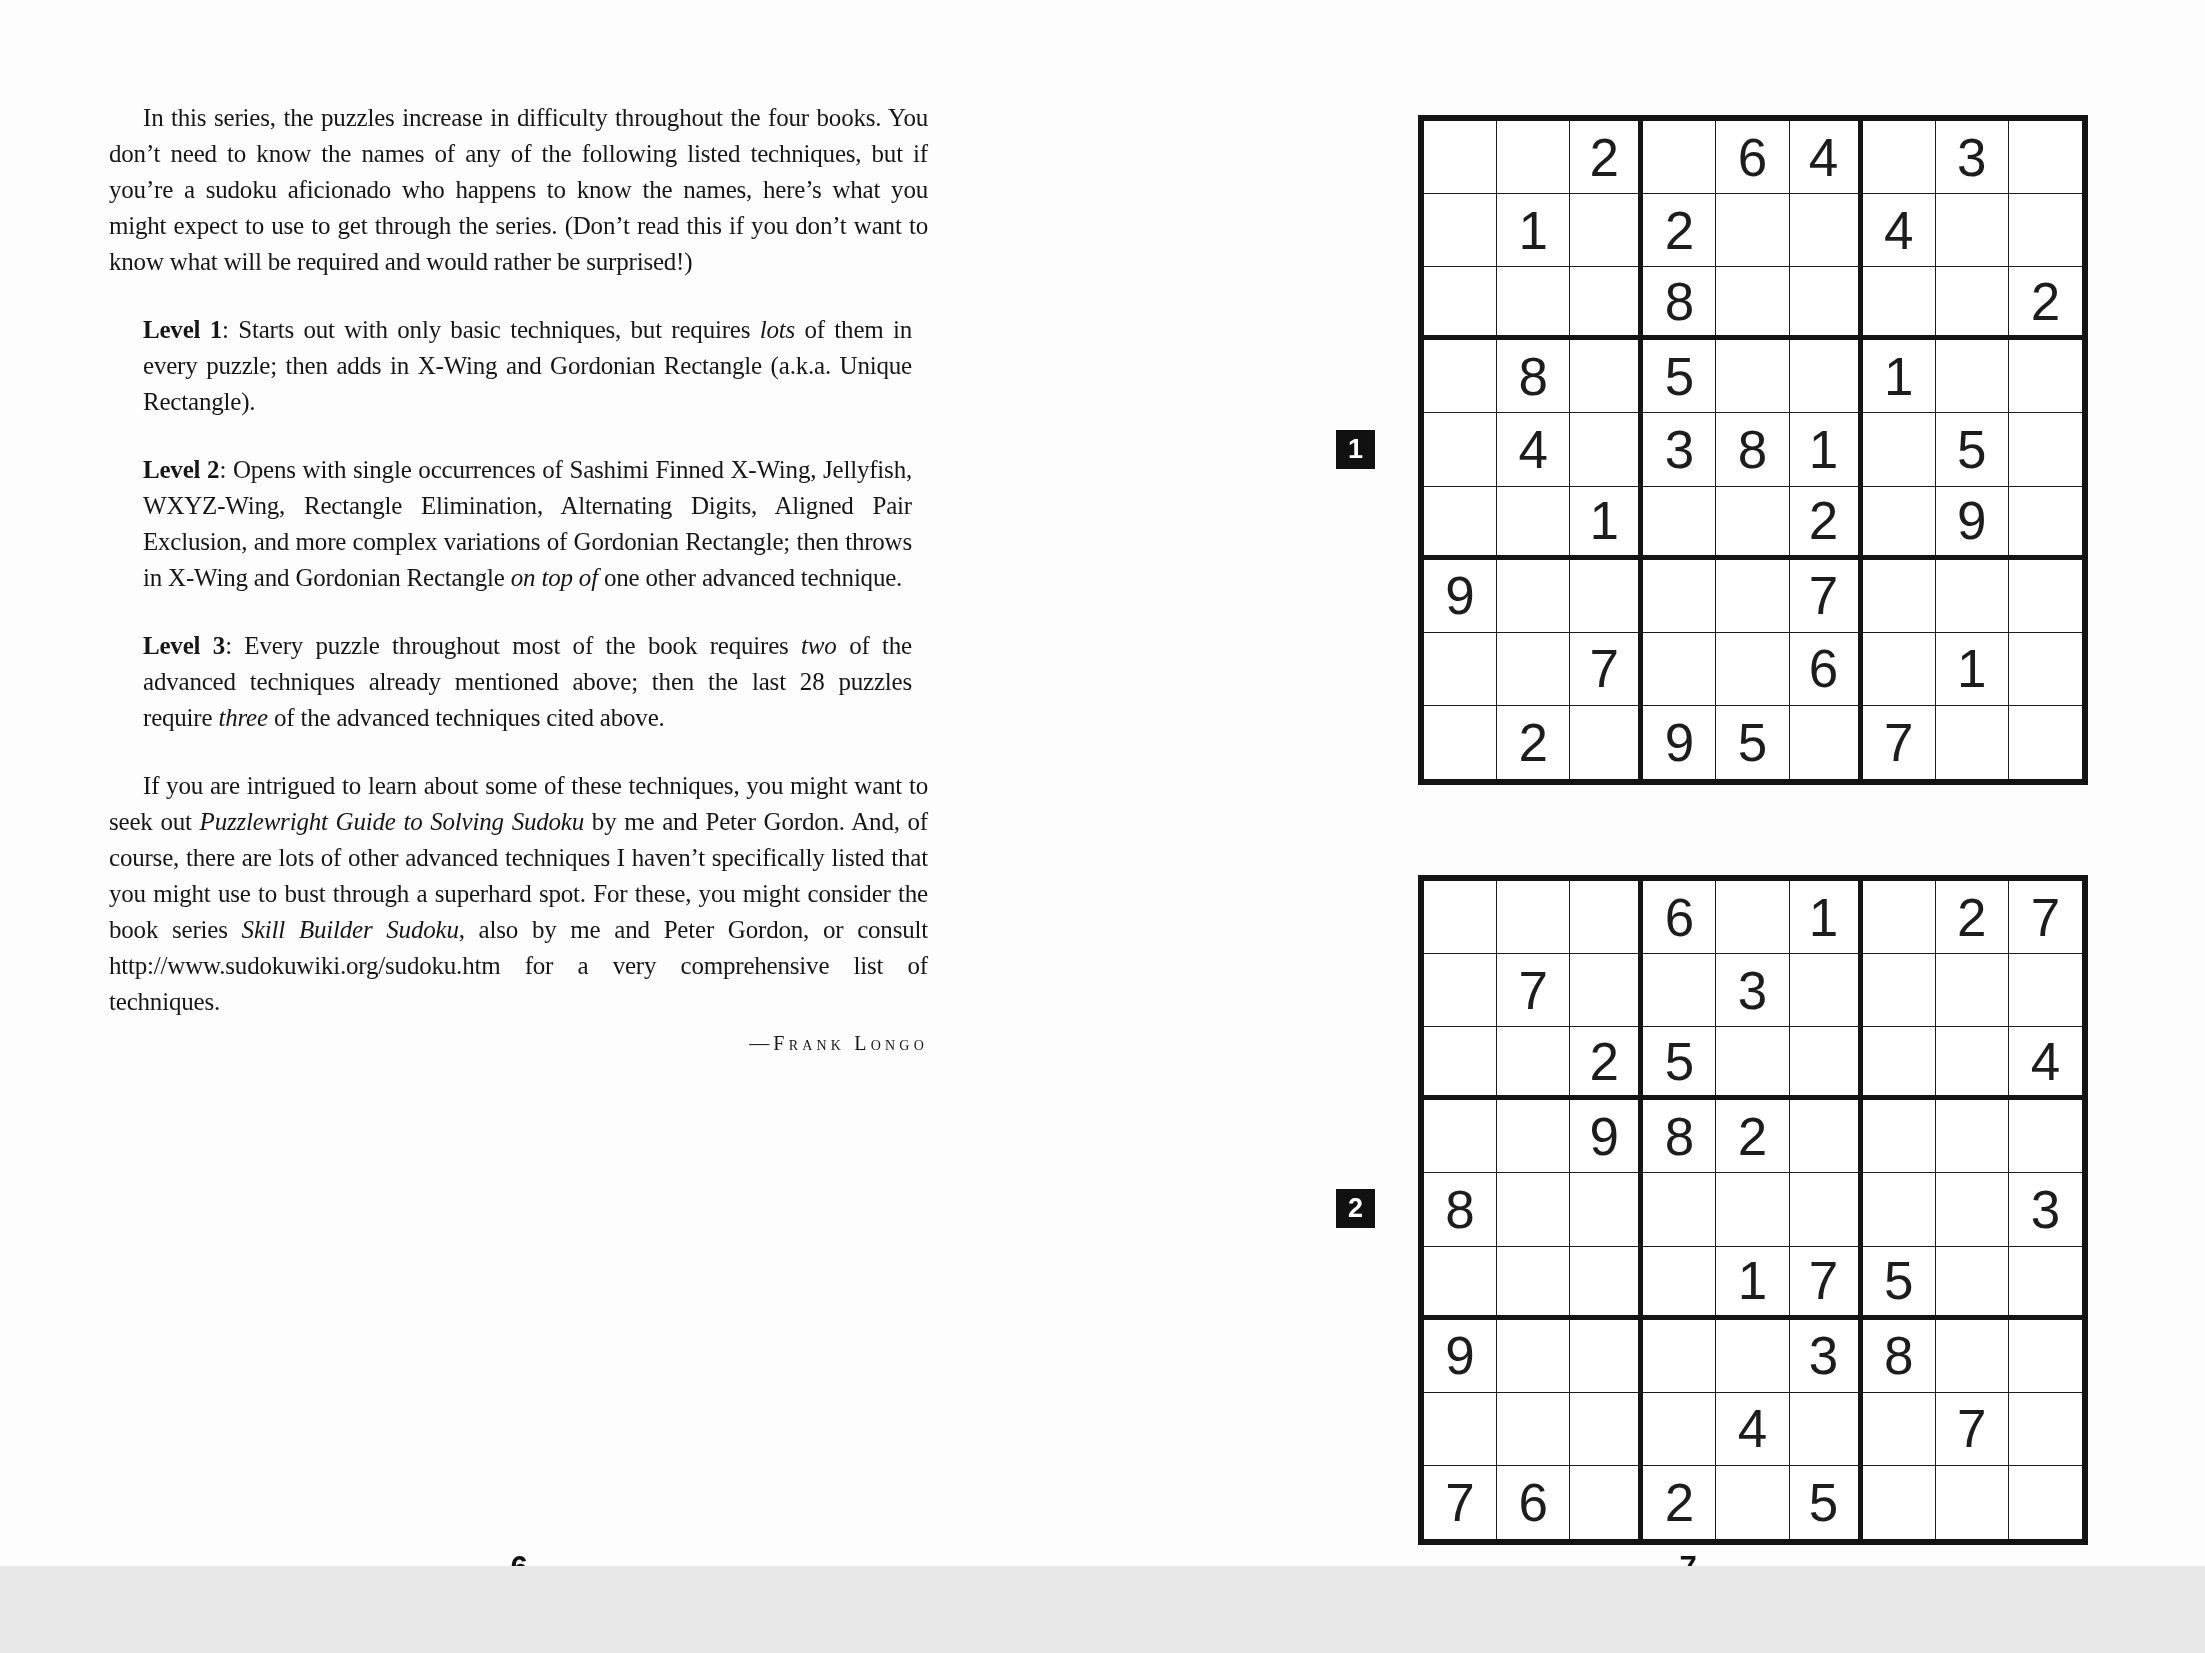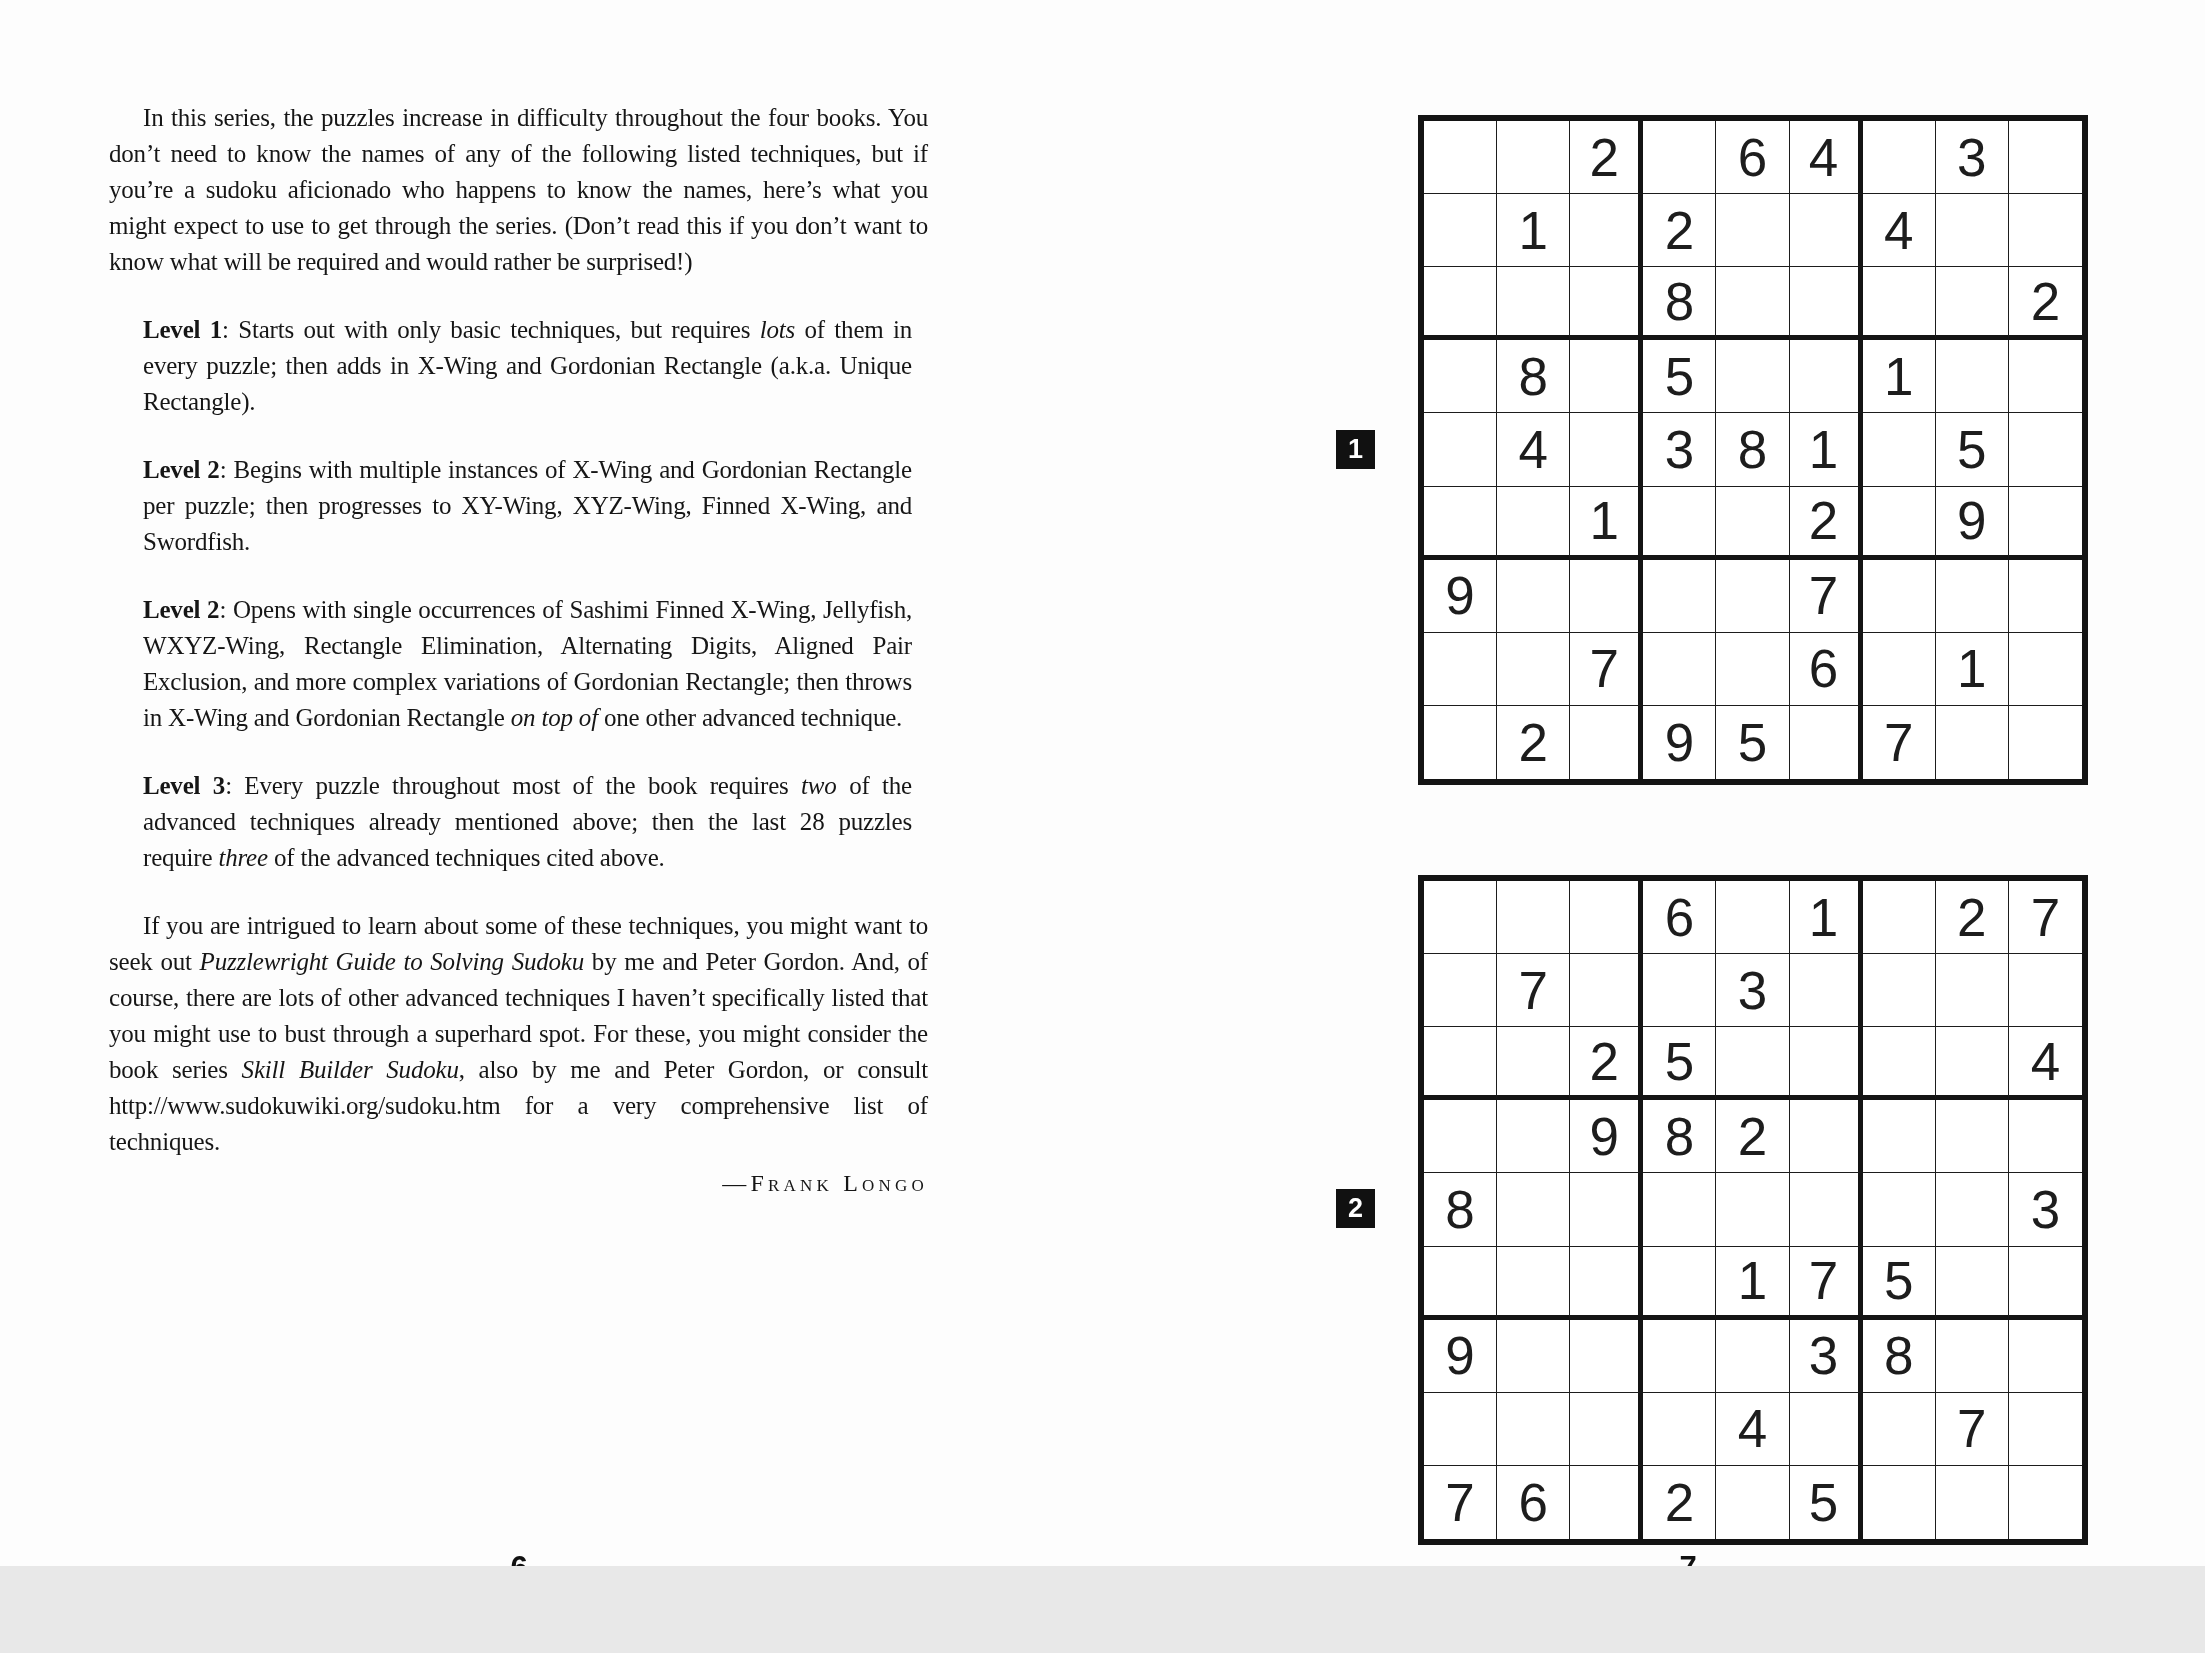--- a/index.html
+++ b/index.html
@@ -22,21 +22,21 @@
   }
   .par   { margin:0 0 32px 0; text-indent:34px; }
   .par.tight { margin-bottom:0; }
   .level { margin:0 16px 32px 34px; text-indent:0; }
   .it { font-style:italic; }
   .bd { font-weight:bold; }
   .signature {
     text-align:right;
     font-variant:small-caps;
     letter-spacing:4.2px;
-    font-size:24px;
+    font-size:20px;
     margin-top:5.1px;
   }
 
   
   .pagenum {
     position:absolute;
     top:1550px; width:76px;
     text-align:center;
     font-family:"Liberation Sans", sans-serif;
     font-weight:bold;
@@ -90,21 +90,20 @@
   .badge.b2 { top:1189px; }
 </style>
 </head>
 <body>
 
 <div class="sheet">
 
   <div class="text-col">
     <p class="par"><span>In this series, the puzzles increase in difficulty throughout the four books. You don’t need to know the names of any of the following listed techniques, but if you’re a sudoku aficionado who happens to know the names, here’s what you might expect to use to get through the series. (Don’t read this if you don’t want to know what will be required and would rather be surprised!)</span></p>
     <p class="level"><span class="bd">Level 1</span><span>: Starts out with only basic techniques, but requires </span><span class="it">lots</span><span> of them in every puzzle; then adds in X-Wing and Gordonian Rectangle (a.k.a. Unique Rectangle).</span></p>
-    <p class="level"><span class="bd">Level 2</span><span>: Begins with multiple instances of X-Wing and Gordonian Rectangle per puzzle; then progresses to XY-Wing, XYZ-Wing, Finned X-Wing, and Swordfish.</span></p>
     <p class="level"><span class="bd">Level 2</span><span>: Opens with single occurrences of Sashimi Finned X-Wing, Jellyfish, WXYZ-Wing, Rectangle Elimination, Alternating Digits, Aligned Pair Exclusion, and more complex variations of Gordonian Rectangle; then throws in X-Wing and Gordonian Rectangle </span><span class="it">on top of</span><span> one other advanced technique.</span></p>
     <p class="level"><span class="bd">Level 3</span><span>: Every puzzle throughout most of the book requires </span><span class="it">two</span><span> of the advanced techniques already mentioned above; then the last 28 puzzles require </span><span class="it">three</span><span> of the advanced techniques cited above.</span></p>
     <p class="par tight"><span>If you are intrigued to learn about some of these techniques, you might want to seek out </span><span class="it">Puzzlewright Guide to Solving Sudoku</span><span> by me and Peter Gordon. And, of course, there are lots of other advanced techniques I haven’t specifically listed that you might use to bust through a superhard spot. For these, you might consider the book series </span><span class="it">Skill Builder Sudoku</span><span>, also by me and Peter Gordon, or consult http://www.sudokuwiki.org/sudoku.htm for a very comprehensive list of techniques.</span></p>
     <div class="signature">—Frank Longo</div>
   </div>
 
   <div class="pagenum left">6</div>
   <div class="pagenum right">7</div>
 
   <div class="badge b1">1</div>

